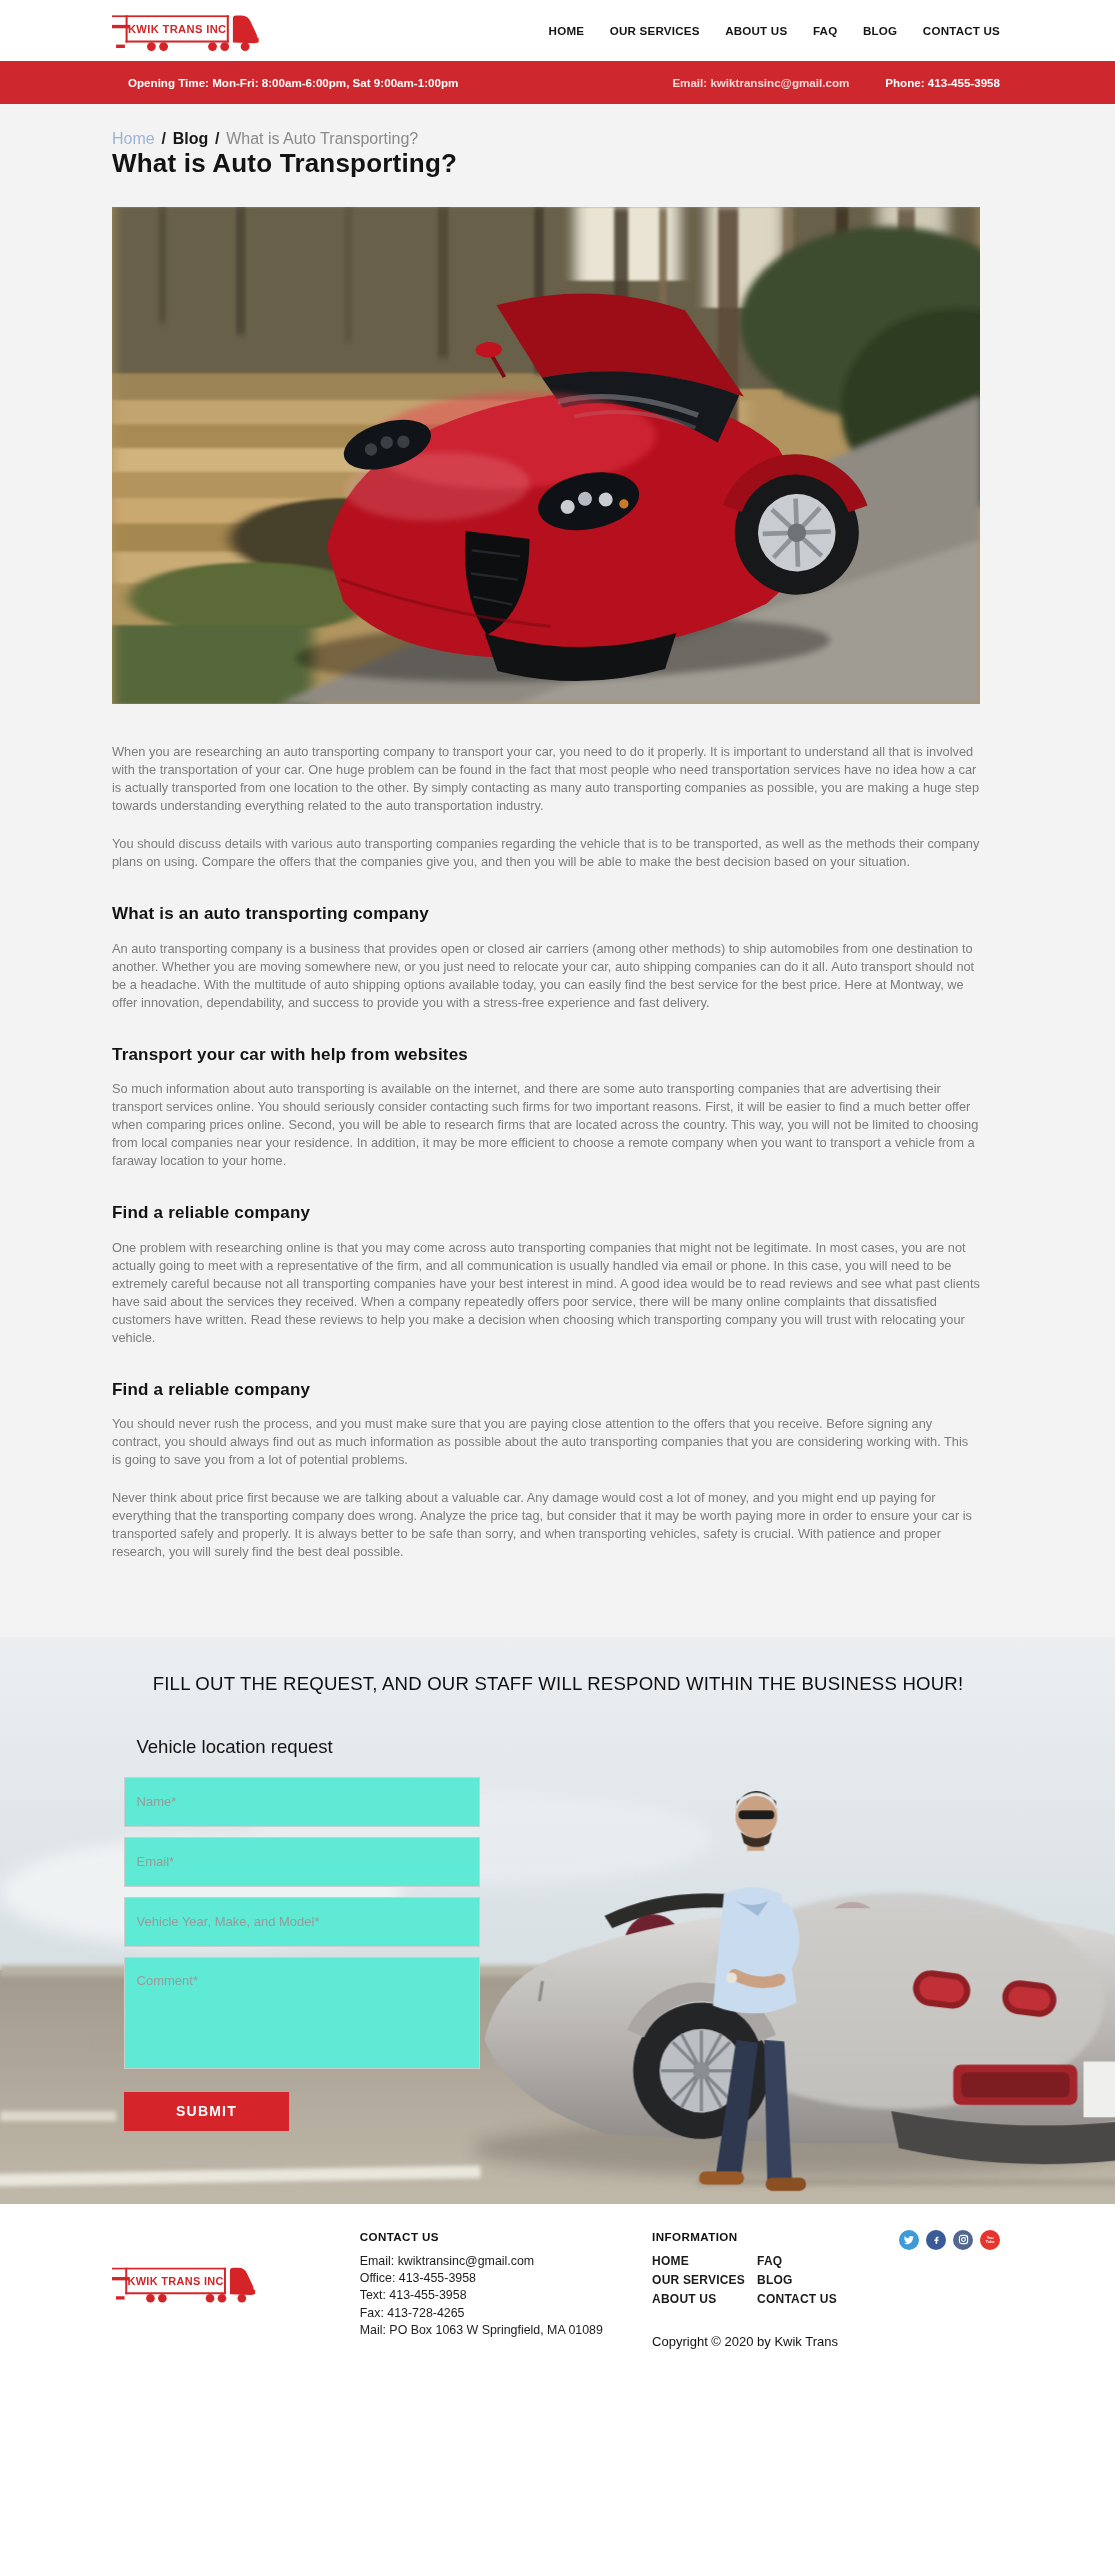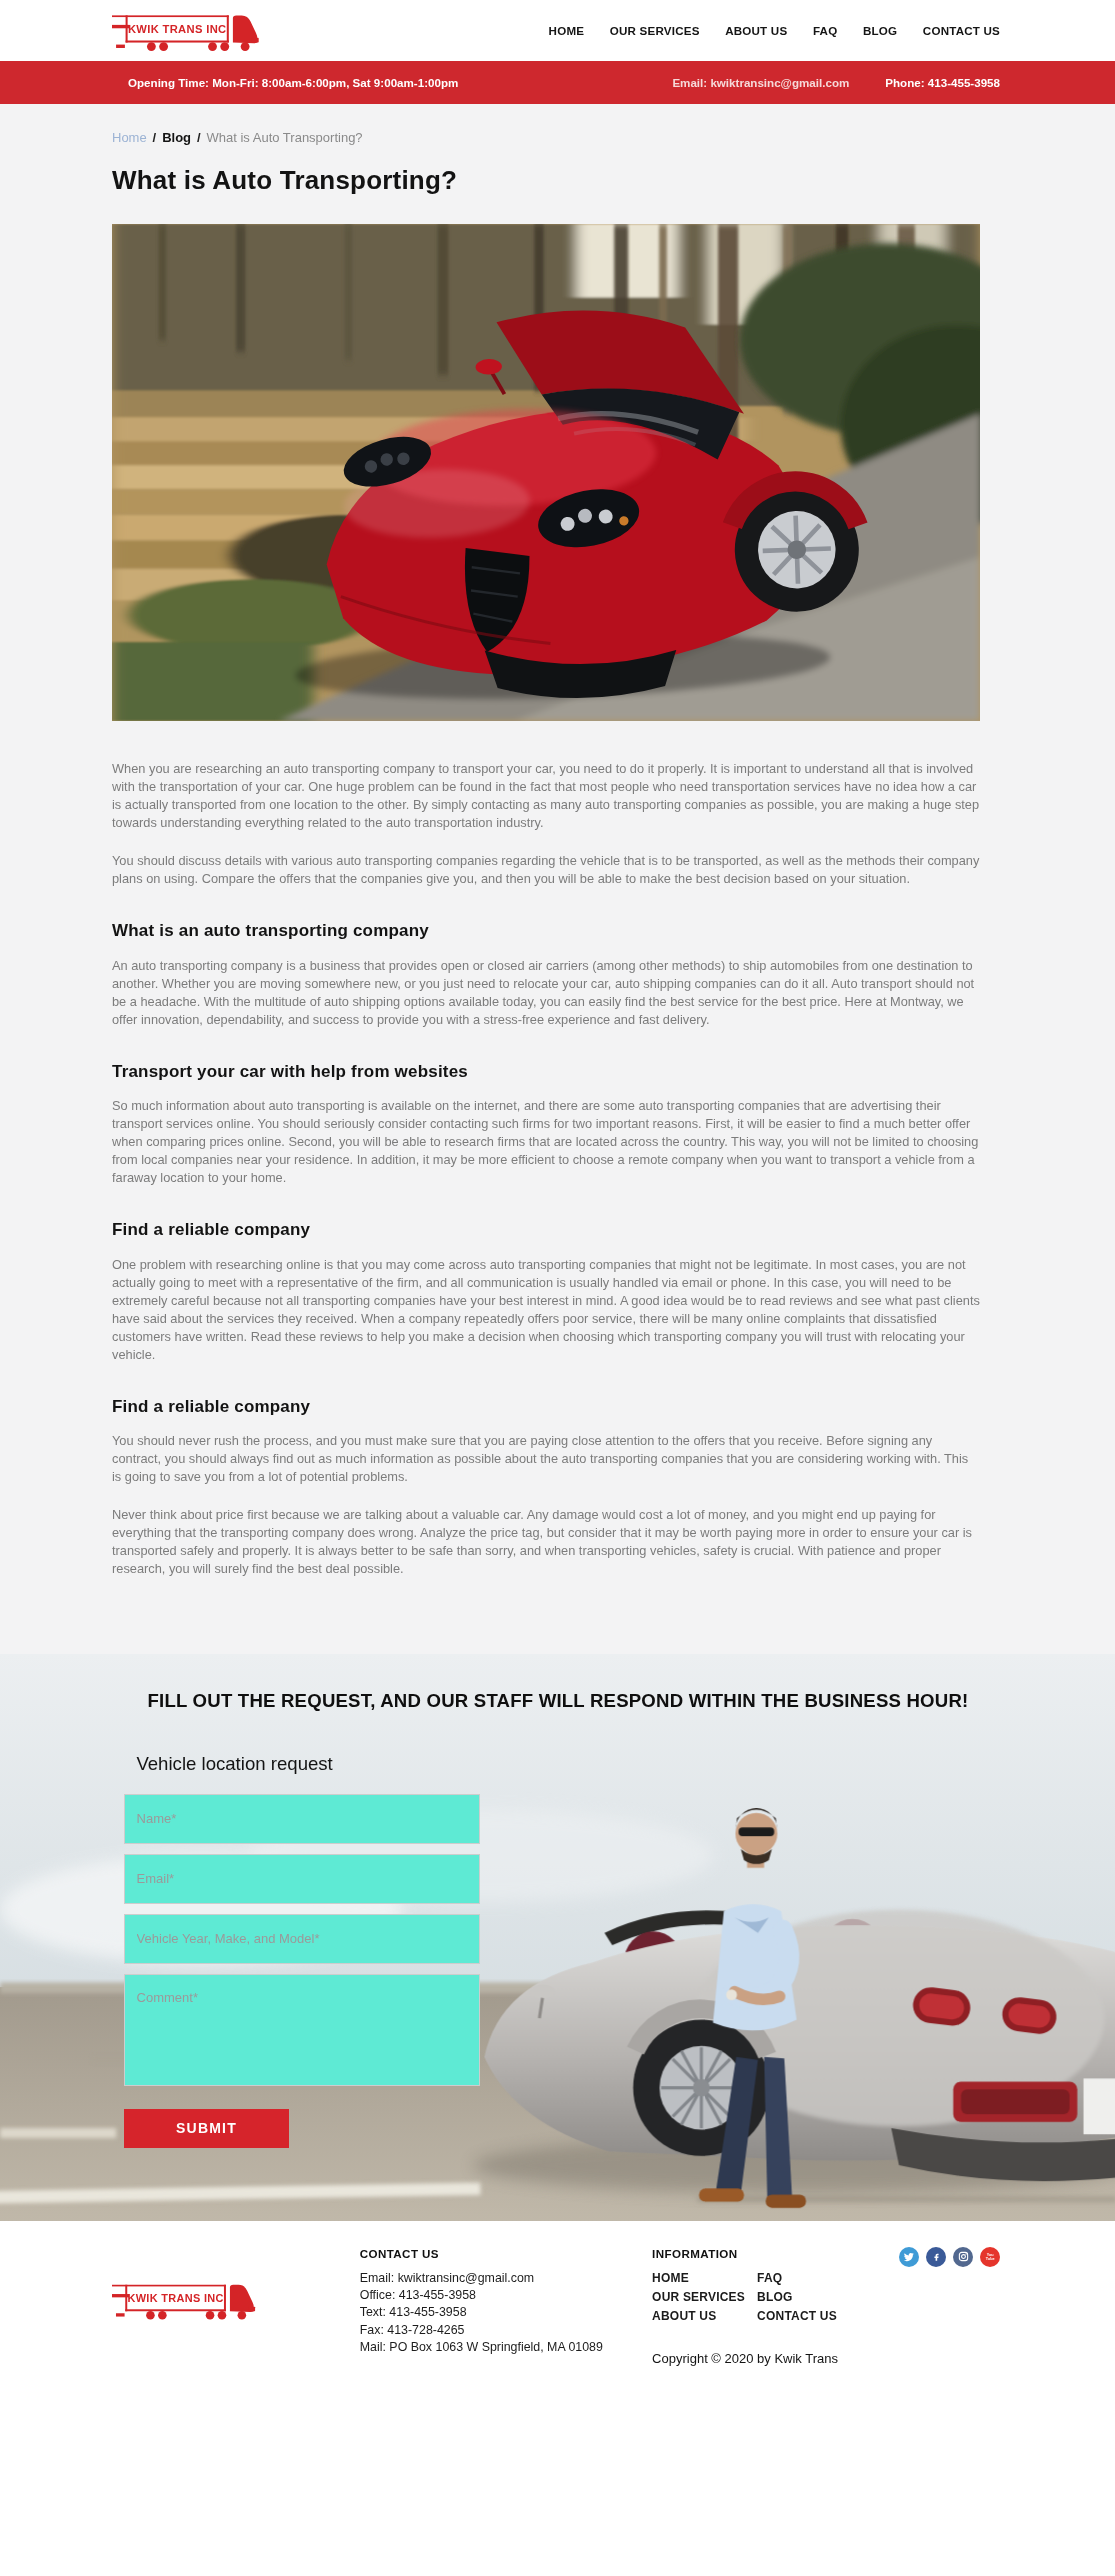--- a/index.html
+++ b/index.html
@@ -13,35 +13,35 @@
   .mainnav { display:flex; gap:25.6px; }
   .mainnav a { font-size:11.6px; font-weight:bold; color:#151515; letter-spacing:0.2px; }
 
   
   .infobar { height:43px; background:#ce282e; color:#fff; display:flex; align-items:center; justify-content:space-between; padding:0 116px 0 128px; font-size:11.6px; font-weight:bold;gap:10px; }
   .infobar .right { display:flex; gap:36px; }
   .infobar .email { color:#f6d9d9; }
 
   
   .article-wrap { background:#f3f3f4; padding:26px 116px 56px 112px; }
-  .breadcrumb { font-size:13px; margin-bottom:20px; color:#8a8a8a; }
+  .breadcrumb { font-size:16px; color:#8a8a8a; }
   .breadcrumb .home { color:#9cb3d4; }
   .breadcrumb .sep { color:#222; font-weight:bold; padding:0 2.3px; }
   .breadcrumb .blog { color:#141414; font-weight:bold; }
   h1.page-title { font-size:26px; line-height:31px; color:#131313; margin-bottom:28px; letter-spacing:0.2px; }
   .hero { width:868px; height:497px; margin-bottom:39px; overflow:hidden; background:#8d8a7a; }
   .hero svg { display:block; width:100%; height:100%; }
   .article-wrap p { width:868px; font-size:12.8px; line-height:18px; color:#7c7c7c; margin-bottom:20px; }
   .article-wrap h2 { font-size:17px; color:#131313; margin:33px 0 15.5px; letter-spacing:0.2px; }
 
   
   .request { position:relative; height:567px; overflow:hidden; background:#d7dde0; }
   .request-bg { position:absolute; inset:0; }
   .request-bg svg { display:block; width:1116px; height:567px; }
-  .request-headline { position:relative; text-align:center; padding-top:36px; font-size:18.6px; font-weight:bold; color:#0f0f0f; letter-spacing:0.2px; }
+  .request-headline { position:relative; text-align:center; padding-top:36px; font-size:18.6px; font-weight:normal; color:#0f0f0f; letter-spacing:0.2px; }
   .form-wrap { position:absolute; left:124px; top:99px; width:356px; }
   .form-title { font-size:18.6px; font-weight:500; color:#141414; margin:0 0 18.6px 12.4px; }
   .vform input, .vform textarea { display:block; width:356px; border:0.8px solid #cdcdcd; background:#5eead4; color:#333;
       font-family:"Liberation Sans", sans-serif; font-size:13px; padding:0 11.6px; margin-bottom:10px; outline:none; }
   .vform input { height:50px; }
   .vform textarea { height:112px; padding-top:15.5px; resize:none; }
   .vform ::placeholder { color:#9a9a9a; opacity:1; }
   .submit-btn { margin-top:13px; width:165px; height:39px; background:#d6242b; border:none; color:#fff;
       font-family:"Liberation Sans", sans-serif; font-size:14px; font-weight:bold; letter-spacing:1.2px; cursor:pointer; }
 

